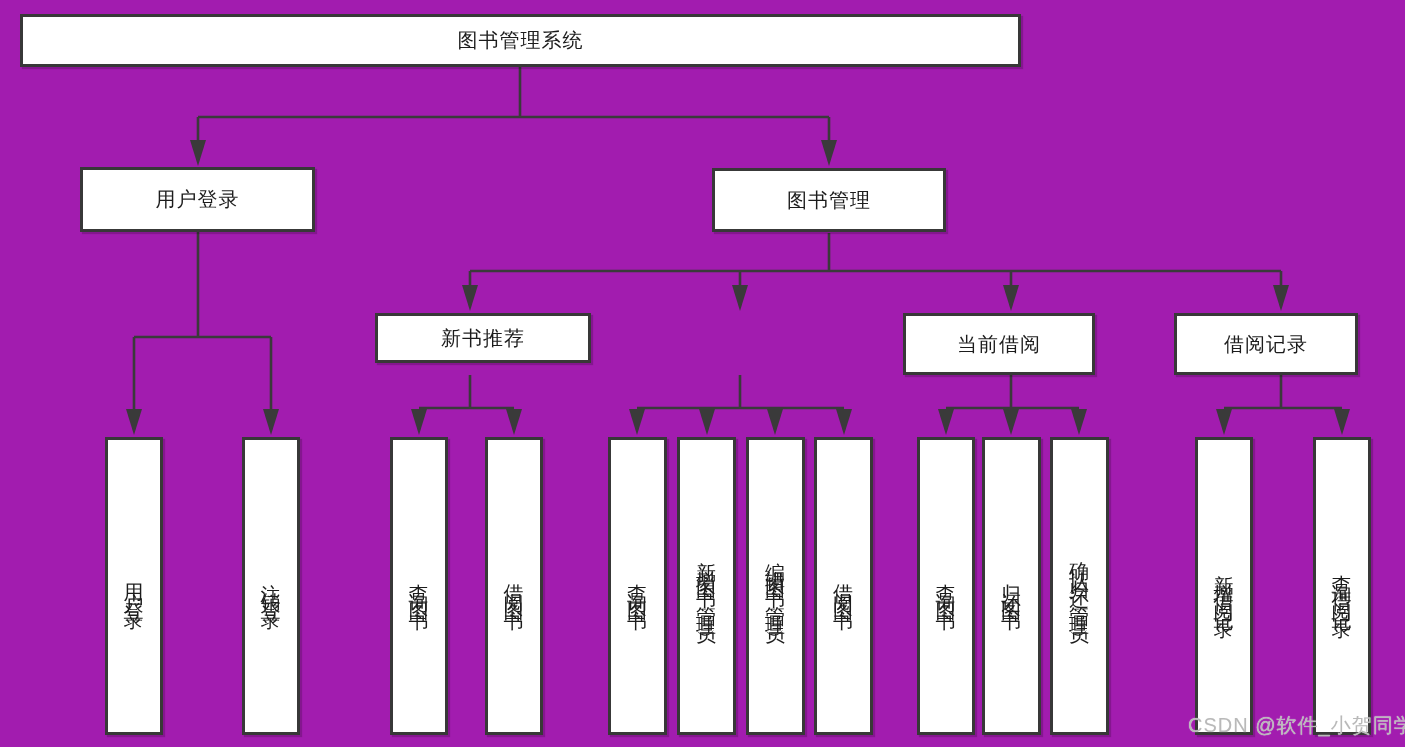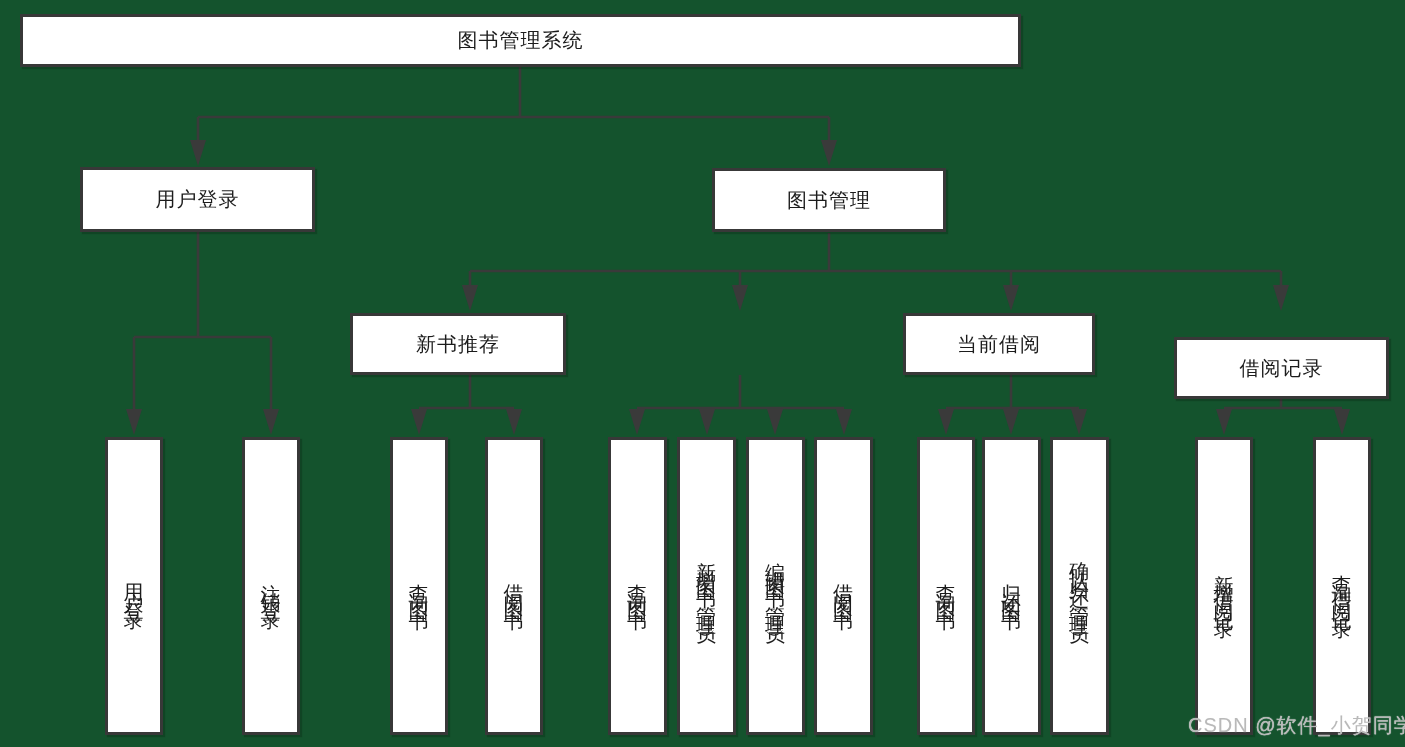--- a/index.html
+++ b/index.html
@@ -1,21 +1,21 @@
 <!DOCTYPE html>
 <html><head>
 <meta charset="utf-8">
 <style>
   * { margin: 0; padding: 0; box-sizing: border-box; }
   html, body { background: #ffffff; }
   .canvas {
     position: relative;
     width: 1405px;
     height: 747px;
-    background: #14532d;
+    background: #a21caf;
     font-family: "Liberation Sans", "DejaVu Sans", sans-serif;
     color: #1c1c1c;
     overflow: hidden;
   }
   svg.connectors {
     position: absolute;
     left: 0; top: 0;
     width: 1405px; height: 747px;
   }
   svg.connectors path {
@@ -117,27 +117,27 @@
     <span>图书管理系统</span>
   </div>
 
   <div class="node" style="left:80px; top:167px; width:235px; height:65px;">
     <span>用户登录</span>
   </div>
   <div class="node" style="left:712px; top:168px; width:234px; height:64px;">
     <span>图书管理</span>
   </div>
 
-  <div class="node" style="left:350px; top:313px; width:216px; height:62px;">
+  <div class="node" style="left:375px; top:313px; width:216px; height:50px;">
     <span>新书推荐</span>
   </div>
   <div class="node" style="left:903px; top:313px; width:192px; height:62px;">
     <span>当前借阅</span>
   </div>
-  <div class="node" style="left:1174px; top:313px; width:215px; height:62px;margin-top:24px;">
+  <div class="node" style="left:1174px; top:313px; width:184px; height:62px;">
     <span>借阅记录</span>
   </div>
 
   <div class="node leaf" style="left:105px; width:58px;">
     <span class="vtext">用户登录</span>
   </div>
   <div class="node leaf" style="left:242px; width:58px;">
     <span class="vtext">注销登录</span>
   </div>
 

